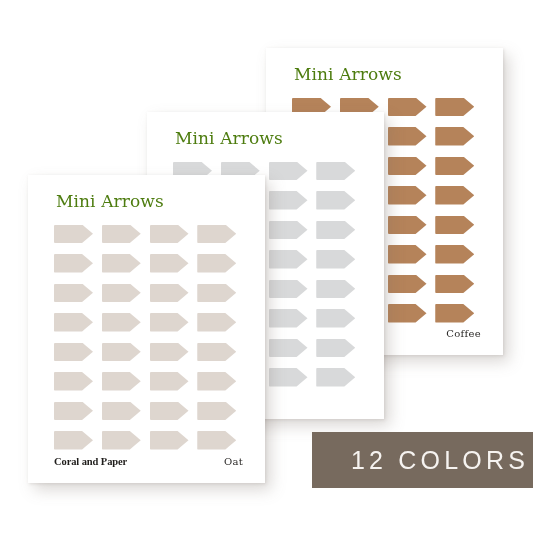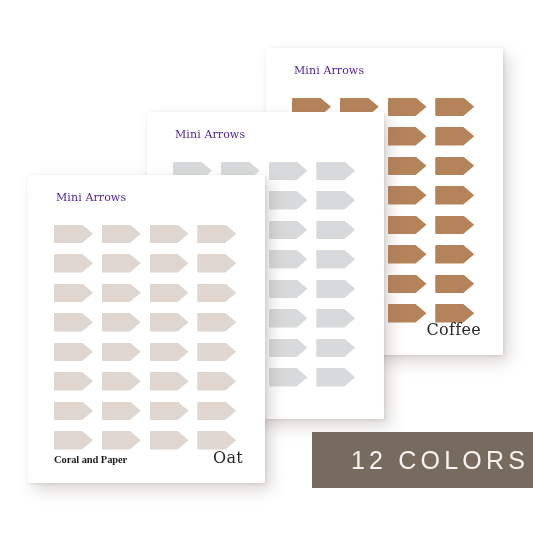--- a/index.html
+++ b/index.html
@@ -50,24 +50,24 @@
     height: 308px;
     z-index: 3;
   }
 
   
   .sheet-title {
     position: absolute;
     left: 28px;
     top: 16px;
     font-family: "DejaVu Serif", "Liberation Serif", serif;
-    font-size: 11px;
+    font-size: 17px;
     font-weight: 400;
     letter-spacing: 0.1px;
-    color: #4c1d95;
+    color: #4d7c0f;
     white-space: nowrap;
   }
 
   
   .arrow-grid {
     position: absolute;
     left: 26px;
     top: 44px;
     width: 186px;
     display: grid;
@@ -109,21 +109,21 @@
   .brand {
     font-family: Liberation Serif, serif;
     font-size: 10.5px;
     font-weight: 700;
     letter-spacing: -0.1px;
     color: #1f1d1b;
   }
 
   .color-name {
     font-family: "DejaVu Serif", "Liberation Serif", serif;
-    font-size: 16px;
+    font-size: 10px;
     font-weight: 400;
     letter-spacing: 0.3px;
     color: #2c2a28;
   }
 
   .color-name.right-only { margin-left: auto; }
 
   
   #colors-badge {
     position: absolute;

